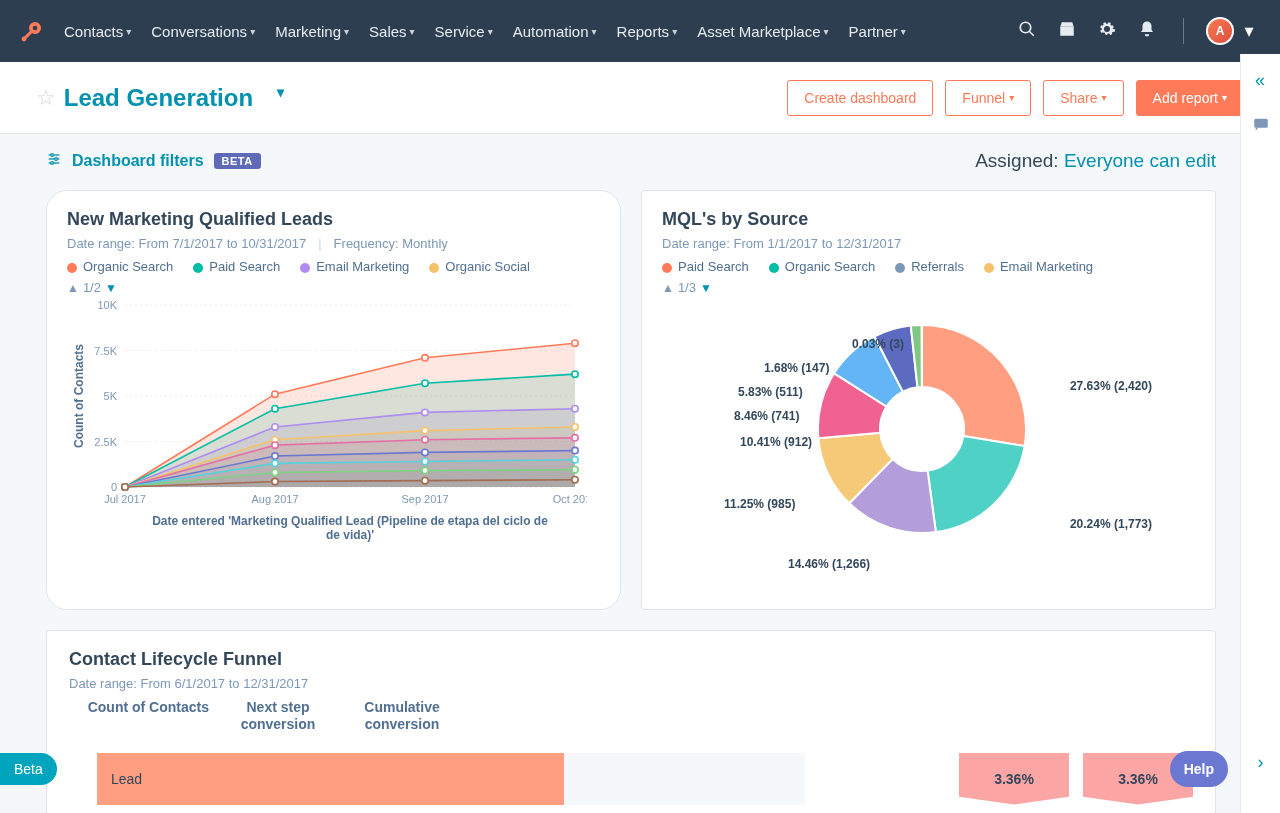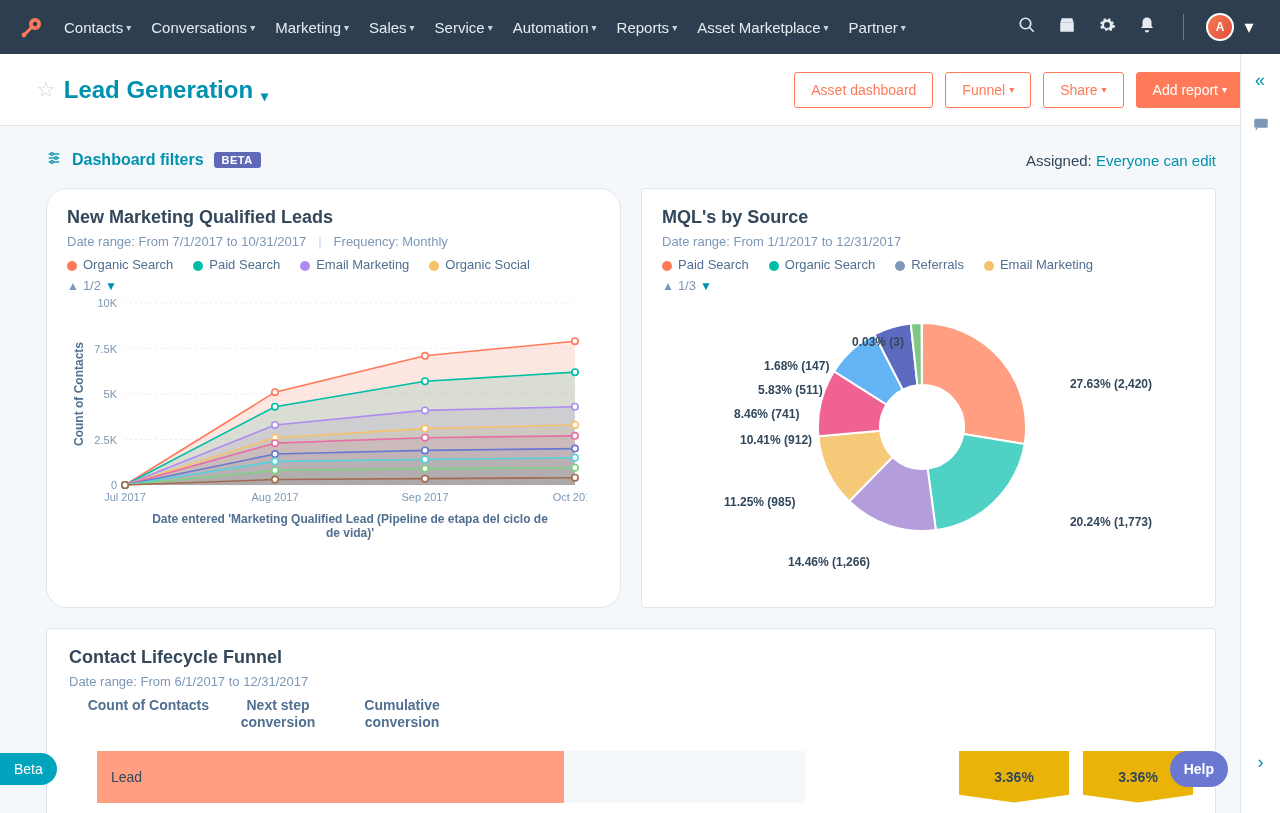--- a/index.html
+++ b/index.html
@@ -1,42 +1,42 @@
 <!DOCTYPE html>
 <html><head>
 <meta charset="utf-8">
 <style>
 * { box-sizing: border-box; margin: 0; padding: 0; }
 html, body { width: 1280px; height: 813px; font-family: -apple-system, BlinkMacSystemFont, 'Segoe UI', Helvetica, Arial, sans-serif; color: #33475b; background: #f5f8fa; overflow: hidden; }
-.top-nav { height: 54px; background: #2d3e50; display: flex; align-items: center; padding: 0 20px; gap: 4px; color: #fff; }
+.top-nav { height: 62px; background: #2d3e50; display: flex; align-items: center; padding: 0 20px; gap: 4px; color: #fff; }
 .logo { width: 24px; height: 24px; margin-right: 8px; }
 .nav-item { padding: 0 8px; font-size: 15px; cursor: pointer; color: #e6ebf0; display: flex; align-items: center; gap: 3px; }
 .nav-item .caret { font-size: 10px; opacity: .85; }
 .nav-spacer { flex: 1; }
 .nav-icon { width: 36px; text-align: center; cursor: pointer; font-size: 18px; }
 .avatar { width: 28px; height: 28px; border-radius: 50%; background: linear-gradient(135deg,#f77a52,#e04e3e); display:flex;align-items:center;justify-content:center;color:#fff;font-weight:700;font-size:12px;border:2px solid #fff; margin-left:12px;}
 .nav-divider { width:1px; height:26px; background: rgba(255,255,255,.3); margin: 0 6px 0 14px; }
 
 .header-bar { height: 72px; background: #fff; border-bottom:1px solid #dfe5eb; display:flex; align-items:center; padding: 0 36px; }
 .star { color:#cbd6e2; font-size:22px; margin-right:8px; cursor:pointer; }
-.page-title { color:#0091ae; font-size:24px; font-weight:700; display:flex; align-items:flex-end; gap:8px; cursor:pointer;}
+.page-title { color:#0091ae; font-size:24px; font-weight:700; display:flex; align-items:flex-start; gap:24px; cursor:pointer;}
 .page-title .caret { color:#0091ae; font-size:14px;}
 .header-spacer { flex:1; }
 .btn { border:1px solid #ff7a59; color:#ff7a59; background:#fff; padding:9px 16px; border-radius:3px; font-size:14px; cursor:pointer; margin-left:12px; display:flex; align-items:center; gap:4px;}
 .btn.solid { background:#ff7a59; color:#fff; }
 .btn .caret { font-size:10px; }
 
 .content { position:absolute; top:126px; left:0; right:40px; bottom:0; overflow:auto; padding:24px 24px 0 46px; }
 .right-rail { position:absolute; top:54px; right:0; width:40px; height:calc(100% - 54px); background:#fff; border-left:1px solid #e5eaef; display:flex; flex-direction:column; align-items:center; padding-top:16px; gap:24px; color:#7c98b6;}
 .right-rail .ic { cursor:pointer; font-size:18px; }
 
 .filters-row { display:flex; align-items:center; margin-bottom:18px; }
 .filters-row .left { display:flex; align-items:center; gap:10px; color:#0091ae; font-weight:700; font-size:16px; cursor:pointer;}
 .beta-badge { background:#5e6ab8; color:#fff; font-size:11px; font-weight:700; padding:2px 8px; border-radius:3px; letter-spacing:.5px;}
-.filters-row .right { margin-left:auto; font-size:15px; color:#33475b;}
+.filters-row .right { margin-left:auto; font-size:19px; color:#33475b;}
 .filters-row .right .link { color:#0091ae; cursor:pointer; }
 
 .cards-row { display:flex; gap:20px; margin-bottom:20px; }
 .card { background:#fff; border:1px solid #dfe5eb; border-radius:4px; padding:18px 20px 20px; }
 .card-title { font-size:18px; font-weight:700; color:#33475b; }
 .card-meta { font-size:13px; color:#7c98b6; margin-top:6px; display:flex; align-items:center; gap:12px;}
 .meta-sep { color:#cbd6e2; }
 .legend-row { display:flex; gap:20px; font-size:13px; color:#516f90; margin-top:8px; align-items:center;}
 .dot { width:10px; height:10px; border-radius:50%; display:inline-block; margin-right:6px; vertical-align:middle;}
 .pager { color:#7c98b6; display:flex; align-items:center; gap:4px; font-size:13px; margin-top:6px;}
@@ -51,21 +51,21 @@
 .funnel-card { background:#fff; border:1px solid #dfe5eb; border-radius:4px; padding:18px 22px 38px; }
 .funnel-head-row { display:flex; margin-top:8px; font-weight:700; color:#516f90; font-size:14px;}
 .funnel-head-row .col1 { flex:1; }
 .funnel-head-row .coln { width:110px; text-align:center; margin-left:14px; line-height:1.2em;}
 .funnel-row { display:flex; align-items:stretch; margin-top:20px;padding-left:28px; }
 .funnel-row .barcell { flex:1; position:relative; height:52px; display:flex; align-items:center;}
 .barbg { position:absolute; inset:0; background:#f5f8fa; }
 .barfg { position:absolute; top:0; bottom:0; left:0; }
 .barlabel { position:relative; font-size:14px; color:#33475b; padding-left:14px; font-weight:400; z-index:2;}
 .barnum { position:absolute; font-size:14px; font-weight:400; z-index:2; top:50%; transform:translateY(-50%);margin-top:48px;} 
-.pill { width:110px; margin-left:14px; background:#eab308; display:flex; align-items:center; justify-content:center; font-weight:700; color:#33475b; font-size:14px; clip-path: polygon(0 0,100% 0,100% 85%,50% 100%,0 85%);}
+.pill { width:110px; margin-left:14px; background:#fca5a5; display:flex; align-items:center; justify-content:center; font-weight:700; color:#33475b; font-size:14px; clip-path: polygon(0 0,100% 0,100% 85%,50% 100%,0 85%);}
 
 .beta-fab { position:fixed; left:0; bottom:28px; background:#00a4bd; color:#fff; padding:8px 14px; border-radius:0 18px 18px 0; font-size:14px; cursor:pointer; font-weight:500;}
 .help-fab { position:fixed; right:52px; bottom:26px; background:#6a78d1; color:#fff; padding:10px 14px; border-radius:18px; font-size:14px; cursor:pointer; font-weight:600;}
 </style>
 </head>
 <body>
 
 <div class="top-nav">
   <span class="logo">
     <svg viewBox="0 0 24 24" width="24" height="24">
@@ -132,21 +132,21 @@
 </div>
 
 <div class="header-bar">
   <span class="star">☆</span>
   <div class="page-title">
     <span>Lead Generation</span>
     <span class="caret">▾</span>
   </div>
   <div class="header-spacer"></div>
   <button class="btn">
-      <span>Asset dashboard</span>
+      <span>Create dashboard</span>
     </button>
   <button class="btn">
       <span>Funnel</span>
       <span class="caret">▾</span>
     </button>
   <button class="btn">
       <span>Share</span>
       <span class="caret">▾</span>
     </button>
   <button class="btn solid">
@@ -314,21 +314,21 @@
             <path d="M 72.49410682923286 27.484108856652853 A 104 104 0 0 1 108.78250332072209 16.60673248102472 L 115.46985711029161 78.24502657887537 A 42 42 0 0 0 100.81492775795942 82.6378131921098 Z" fill="#5c6bc0" stroke="#fff" stroke-width="2"></path>
             <path d="M 108.78250332072209 16.60673248102472 A 104 104 0 0 1 119.73861976639154 16.00032846026157 L 119.8944425979658 78.00013264741332 A 42 42 0 0 0 115.46985711029161 78.24502657887537 Z" fill="#81c784" stroke="#fff" stroke-width="2"></path>
             <path d="M 119.73861976639154 16.00032846026157 A 104 104 0 0 1 119.93465487710483 16.00002052877649 L 119.97361062344618 78.00000829046743 A 42 42 0 0 0 119.8944425979658 78.00013264741332 Z" fill="#a1887f" stroke="#fff" stroke-width="2"></path>
           </svg>
         <div class="dnote" style="right:30px;top:70px">27.63% (2,420)</div>
         <div class="dnote" style="right:30px;top:208px">20.24% (1,773)</div>
         <div class="dnote" style="left:126px;top:248px">14.46% (1,266)</div>
         <div class="dnote" style="left:62px;top:188px">11.25% (985)</div>
         <div class="dnote" style="left:78px;top:126px">10.41% (912)</div>
         <div class="dnote" style="left:72px;top:100px">8.46% (741)</div>
-        <div class="dnote" style="left:96px;top:76px">5.83% (511)</div>
+        <div class="dnote" style="left:76px;top:76px">5.83% (511)</div>
         <div class="dnote" style="left:102px;top:52px">1.68% (147)</div>
         <div class="dnote" style="left:190px;top:28px">0.03% (3)</div>
       </div>
     </div>
   </div>
 
   <div class="funnel-card">
     <div class="card-title">Contact Lifecycle Funnel</div>
     <div class="card-meta">
         <span>Date range: From 6/1/2017 to 12/31/2017</span>

